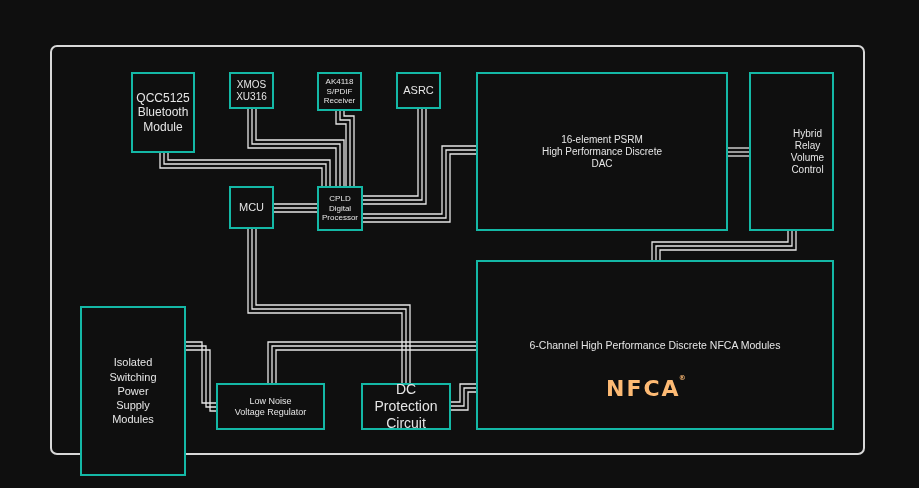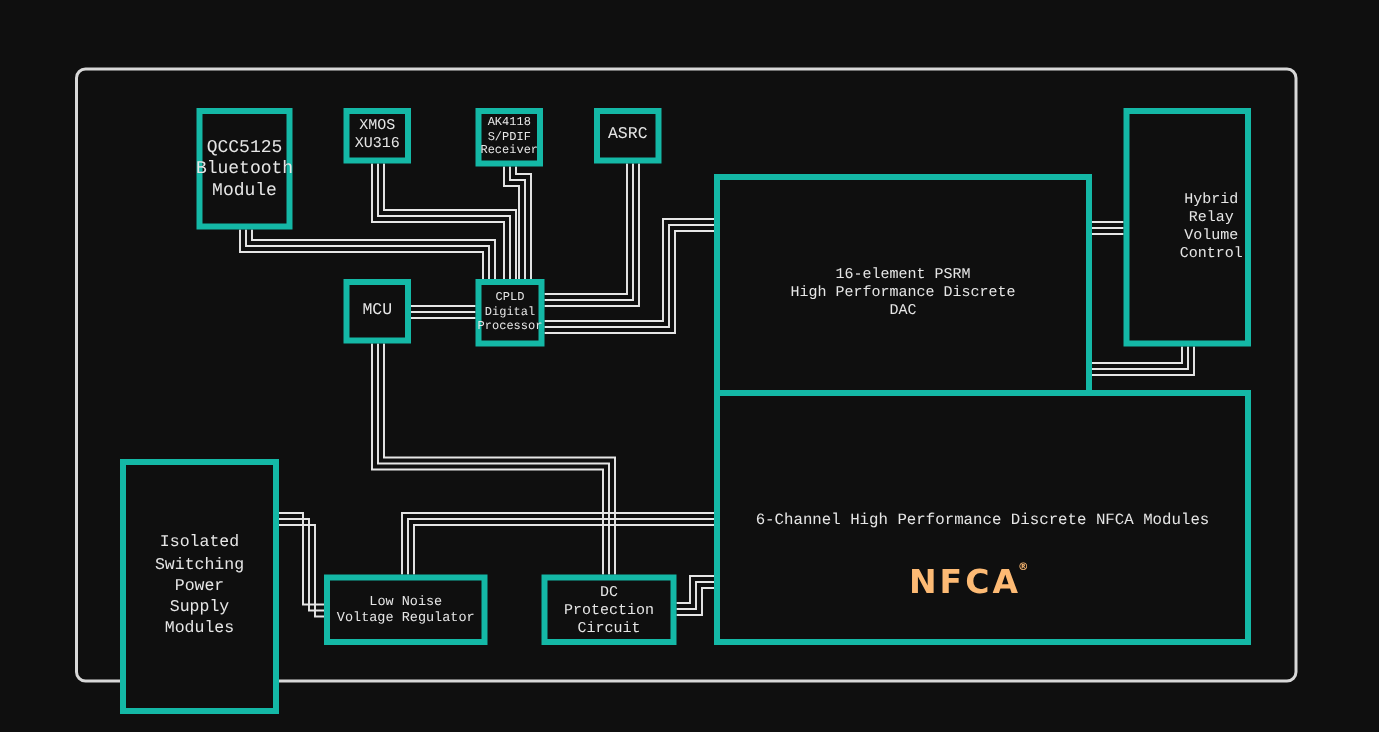--- a/index.html
+++ b/index.html
@@ -1,19 +1,19 @@
 <!DOCTYPE html>
 <html><head>
 <meta charset="utf-8">
 <style>
   html, body { margin:0; padding:0; background:#0f0f0f; }
   body { width:919px; height:488px; position:relative; overflow:hidden; font-family:"Liberation Sans", sans-serif; color:#e6e6e6; }
   svg.wires { position:absolute; left:0; top:0; }
   .frame { position:absolute; left:50px; top:45px; width:815px; height:410px; border:2px solid #d8d8d8; border-radius:7px; box-sizing:border-box; }
-  .blk { position:absolute; border:4px solid #14b8a6; box-sizing:border-box; background:#0f0f0f; display:flex; align-items:center; justify-content:center; text-align:center;font-family:Liberation Mono, monospace; }
+  .blk { position:absolute; border:2px solid #14b8a6; box-sizing:border-box; background:#0f0f0f; display:flex; align-items:center; justify-content:center; text-align:center; }
   .blk span { white-space:pre-line; line-height:1.2; }
   .logo { position:absolute; left:606px; top:376px; font-family:"DejaVu Sans", sans-serif; font-size:22px; letter-spacing:2px; color:#fdba74; font-weight:bold; }
   .logo sup { font-size:7px; vertical-align:top; position:relative; top:-2px; left:-2px; }
 </style>
 </head>
 <body>
 
 <div class="frame"></div>
 
 <svg class="wires" width="919" height="488">
@@ -103,21 +103,21 @@
 XU316</span>
 </div>
 <div class="blk" style="left:317px;top:72px;width:45px;height:39px;font-size:8px;">
   <span>AK4118
 S/PDIF
 Receiver</span>
 </div>
 <div class="blk" style="left:396px;top:72px;width:45px;height:37px;font-size:11px;">
   <span>ASRC</span>
 </div>
-<div class="blk" style="left:476px;top:72px;width:252px;height:159px;font-size:10px;margin-top:44px;">
+<div class="blk" style="left:476px;top:72px;width:252px;height:159px;font-size:10px;">
   <span>16-element PSRM
 High Performance Discrete
 DAC</span>
 </div>
 <div class="blk" style="left:749px;top:72px;width:85px;height:159px;font-size:10px;padding-left:32px;">
   <span>Hybrid Relay
 Volume Control</span>
 </div>
 <div class="blk" style="left:229px;top:186px;width:45px;height:43px;font-size:11px;">
   <span>MCU</span>
@@ -131,21 +131,21 @@
   <span style="line-height:1.3;">Isolated
 Switching
 Power
 Supply
 Modules</span>
 </div>
 <div class="blk" style="left:216px;top:383px;width:109px;height:47px;font-size:9px;">
   <span>Low Noise
 Voltage Regulator</span>
 </div>
-<div class="blk" style="left:361px;top:383px;width:90px;height:47px;font-size:10px;align-items:flex-end;">
+<div class="blk" style="left:361px;top:383px;width:90px;height:47px;font-size:14px;">
   <span>DC
 Protection
 Circuit</span>
 </div>
 <div class="blk" style="left:476px;top:260px;width:358px;height:170px;font-size:10.5px;align-items:flex-start;padding-top:77px;">
   <span>6-Channel High Performance Discrete NFCA Modules</span>
 </div>
 
 <div class="logo"><span>NFCA</span><sup>®</sup></div>
 

